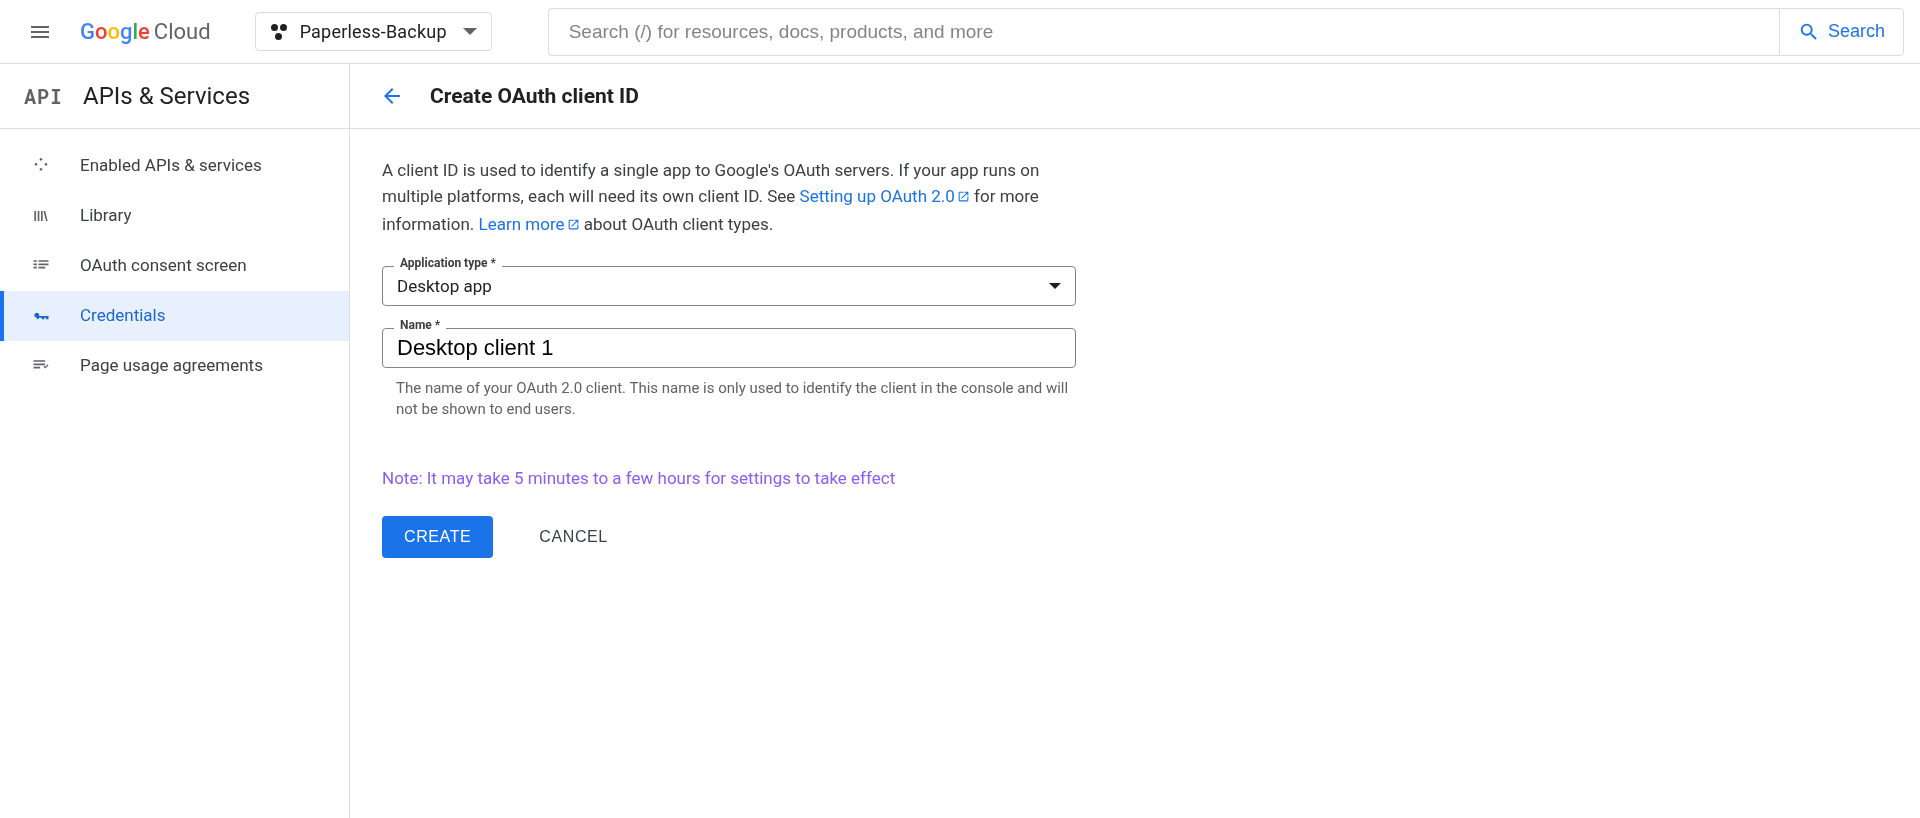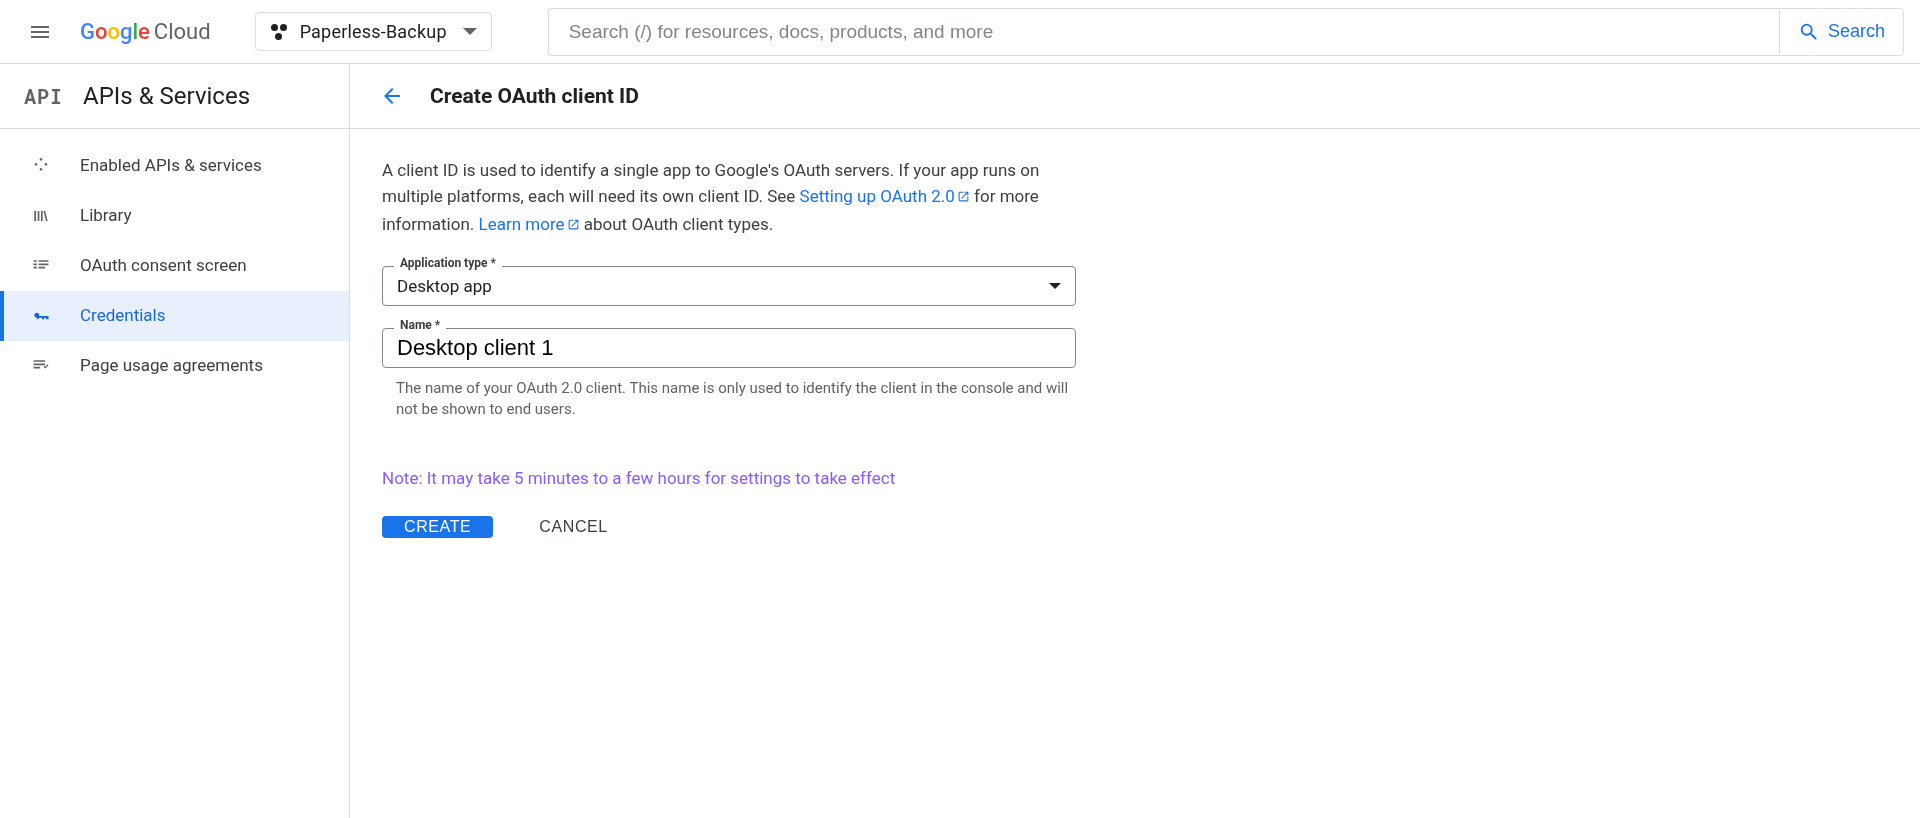--- a/index.html
+++ b/index.html
@@ -145,21 +145,21 @@
 .select-box { cursor: pointer; }
 .select-box .dropdown-arrow { width: 0; height: 0; border-left: 6px solid transparent; border-right: 6px solid transparent; border-top: 6px solid #202124; }
 .text-input input { border: none; outline: none; width: 100%; font-size: 22px; background: transparent; }
 
 .helper-text { font-size: 15px; color: #5f6368; margin-top: 10px; padding-left: 14px; line-height: 1.4; }
 
 .note { font-size: 17px; color: #8b5cf6; margin-top: 48px; margin-bottom: 28px; }
 
 .actions { display: flex; gap: 24px; }
 .btn {
-  padding: 2px 22px;
+  padding: 12px 22px;
   border-radius: 4px;
   font-size: 16px;
   font-weight: 500;
   letter-spacing: 0.6px;
   cursor: pointer;
   border: none;
 }
 .btn-primary { background: #1a73e8; color: #fff; }
 .btn-text { background: transparent; color: #3c4043; }
 </style>

